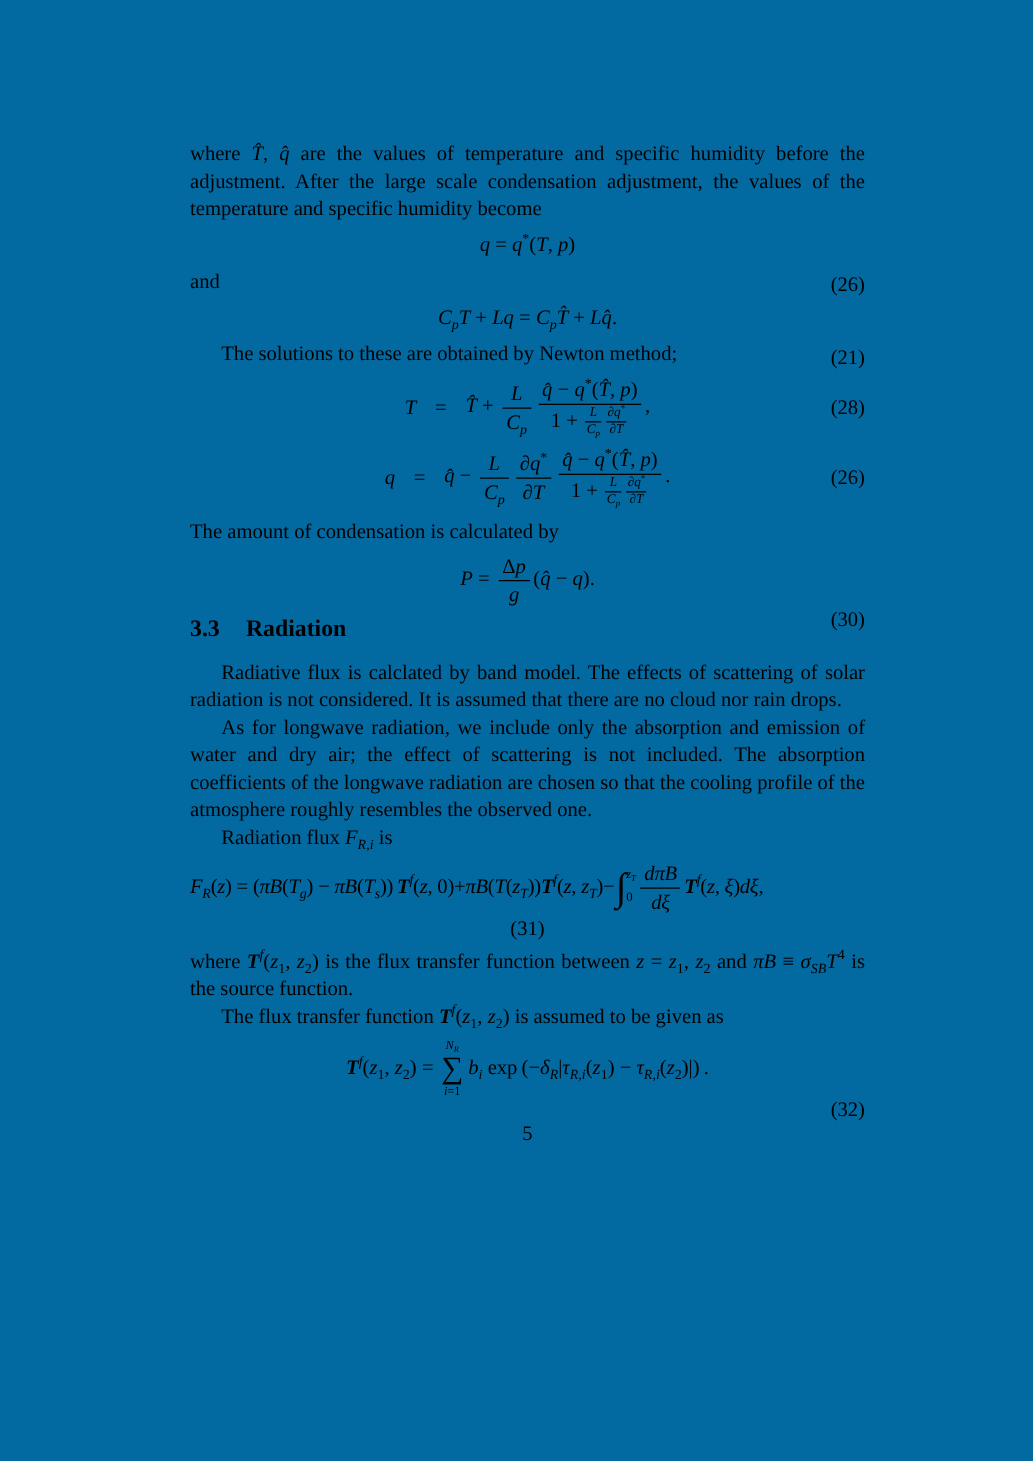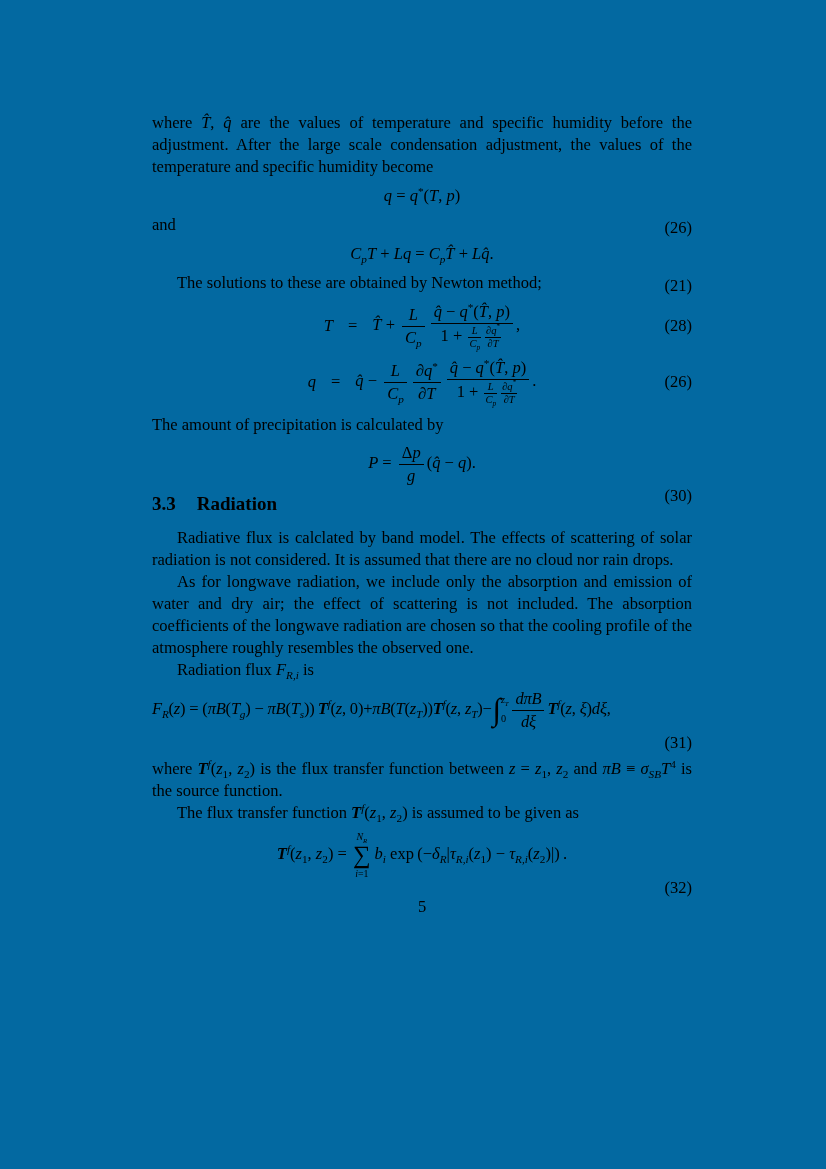--- a/index.html
+++ b/index.html
@@ -18,21 +18,21 @@
 
   
   .displayeq { position:relative; text-align:center; margin:7px 0; }
   .displayeq .eqnum { position:absolute; right:0; top:50%; transform:translateY(-50%);margin-top:32px; }
   .eqnarray { margin:6px 0; }
   .eqrow { position:relative; display:flex; justify-content:center; align-items:center; margin:8px 0; }
   .eqrow .rel { margin:0 15px; }
   .eqrow .eqnum { position:absolute; right:0; top:50%; transform:translateY(-50%);margin-left:38px; }
   .wide { text-align:left; margin:8px 0 4px; }
   .wide .mathline { white-space:nowrap; letter-spacing:-0.2px; }
-  .wide .eqnum-below { text-align:right; margin-top:1px; }
+  .wide .eqnum-below { text-align:center; margin-top:1px; }
 
   
   sup, sub { font-size:0.68em; line-height:0; }
   .frac { display:inline-block; vertical-align:middle; text-align:center; margin:0 3px; line-height:1.2; }
   .frac > .num { display:block; padding:0 3px 1px; border-bottom:1px solid #000; }
   .frac > .den { display:block; padding:1px 3px 0; }
   .sfrac { display:inline-block; vertical-align:middle; text-align:center; font-size:0.64em; margin:0 2px; line-height:1.15; }
   .sfrac > .num { display:block; padding:0 1px; border-bottom:1px solid #000; }
   .sfrac > .den { display:block; padding:0 1px; }
   .cal { font-style:italic; font-weight:bold; }
@@ -78,21 +78,21 @@
         <span class="eqnum">(28)</span>
       </div>
       <div class="eqrow">
         <span class="lhs"><i>q</i></span>
         <span class="rel">=</span>
         <span class="rhs"><i>q̂</i> − <span class="frac"><span class="num"><i>L</i></span><span class="den"><i>C</i><sub><i>p</i></sub></span></span><span class="frac"><span class="num">∂<i>q</i><sup>*</sup></span><span class="den">∂<i>T</i></span></span><span class="frac"><span class="num"><i>q̂</i> − <i>q</i><sup>*</sup>(<i>T̂</i>, <i>p</i>)</span><span class="den">1 + <span class="sfrac"><span class="num"><i>L</i></span><span class="den"><i>C</i><sub><i>p</i></sub></span></span><span class="sfrac"><span class="num">∂<i>q</i><sup>*</sup></span><span class="den">∂<i>T</i></span></span></span></span>.</span>
         <span class="eqnum">(26)</span>
       </div>
     </div>
 
-    <p class="para">The amount of precipitation is calculated by</p>
+    <p class="para">The amount of condensation is calculated by</p>
 
     <div class="displayeq">
       <span class="math"><i>P</i> = <span class="frac"><span class="num">Δ<i>p</i></span><span class="den"><i>g</i></span></span>(<i>q̂</i> − <i>q</i>).</span>
       <span class="eqnum">(30)</span>
     </div>
 
     <h2 class="section-heading">
       <span class="secnum">3.3</span><span class="sectitle">Radiation</span>
     </h2>
 

